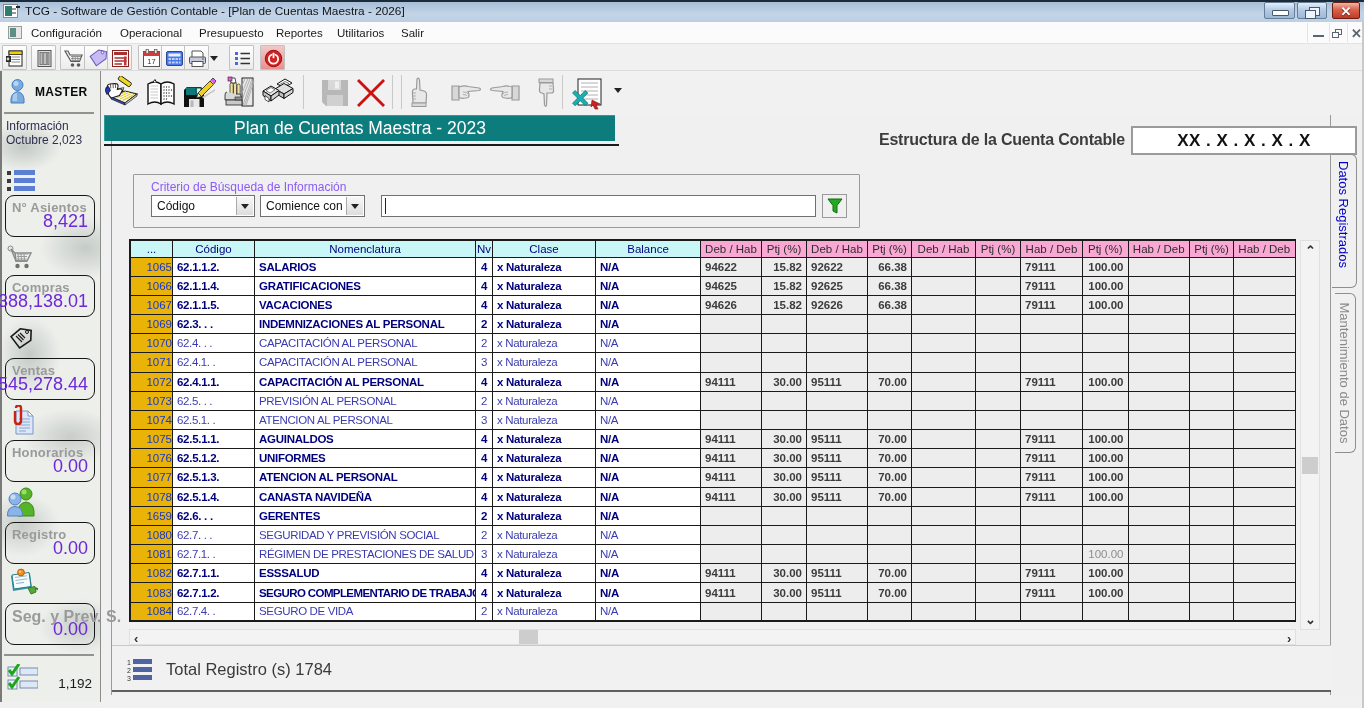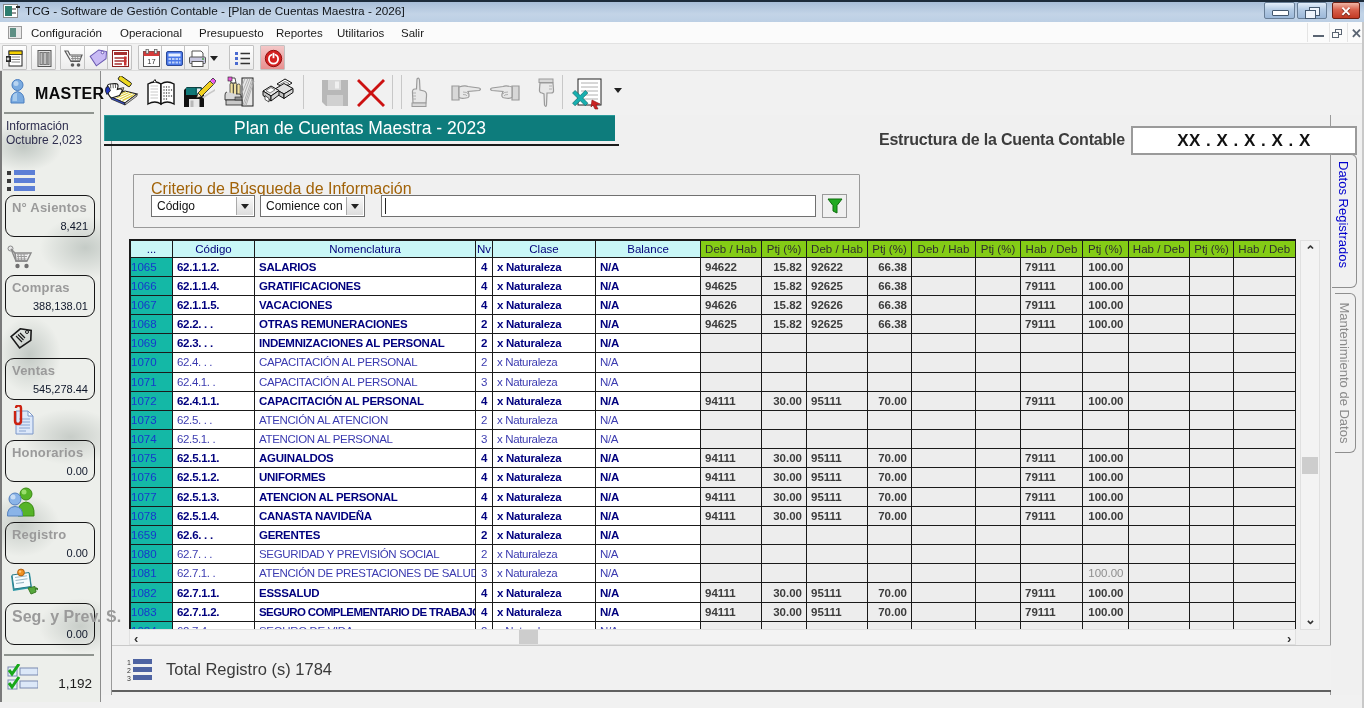--- a/index.html
+++ b/index.html
@@ -35,50 +35,50 @@
 background:
 radial-gradient(55px 35px at 22% 12%, rgba(150,162,156,.5), rgba(0,0,0,0) 70%),
 radial-gradient(65px 45px at 85% 28%, rgba(148,160,154,.45), rgba(0,0,0,0) 70%),
 radial-gradient(45px 55px at 28% 45%, rgba(150,162,156,.48), rgba(0,0,0,0) 70%),
 radial-gradient(70px 40px at 70% 58%, rgba(148,158,152,.42), rgba(0,0,0,0) 70%),
 radial-gradient(55px 45px at 20% 72%, rgba(152,162,156,.45), rgba(0,0,0,0) 70%),
 radial-gradient(60px 40px at 80% 88%, rgba(150,160,154,.42), rgba(0,0,0,0) 70%),
 #edefeb}
 .sbox{position:absolute;left:5px;width:90px;height:42px;border:1.5px solid #161616;border-radius:9px}
 .slab{position:absolute;left:6px;top:4px;font-size:13px;font-weight:bold;color:#9a9a9a;letter-spacing:.2px;white-space:nowrap}
-.sval{position:absolute;right:6px;bottom:4px;font-size:11px;color:#0f172a}
+.sval{position:absolute;right:6px;bottom:4px;font-size:18px;color:#6d28d9}
 .shr{position:absolute;left:4px;width:90px;height:2px;background:#8f948f}
 
 #banner{left:104px;top:115px;width:511px;height:26px;background:#0d7c7c;border-top:1px solid #2a9a9a;border-left:1px solid #2a9a9a}
 #banner div{margin-top:0;line-height:25px;text-align:center;font-size:17.5px;color:#fff}
 #banner-sh{left:104px;top:144px;width:515px;height:2px;background:#1a1a1a}
 #estr{left:830px;top:131px;width:295px;font-size:16px;font-weight:bold;color:#3c3c3c;text-align:right;letter-spacing:-.2px}
 #estr-box{left:1131px;top:126px;width:226px;height:29px;background:#fff;border:2px solid #9a9a9a}
 #estr-box div{margin-top:3px;text-align:center;font-weight:bold;font-size:17px;color:#111;letter-spacing:.5px}
 
 #panel-l{left:111px;top:115px;width:1px;height:582px;background:#9a9a9a}
 #panel-r{left:1330px;top:115px;width:1px;height:582px;background:#9a9a9a}
 .vtab{position:absolute;transform-origin:0 0;transform:rotate(90deg);background:#f0f0f0;border:1px solid #8e8e8e;border-bottom:none;border-radius:6px 6px 0 0;font-size:13px;white-space:nowrap}
 
 #grp{left:133px;top:174px;width:727px;height:54px;border:1px solid #9a9a9a;border-radius:1px}
-#grp-leg{left:151px;top:180px;font-size:16px;color:#a16207}
+#grp-leg{left:151px;top:180px;font-size:12px;color:#8b5cf6}
 .combo{position:absolute;top:195px;height:22px;background:#fff;border:1px solid #707070}
 .combo .t{position:absolute;left:5px;top:3px;font-size:12px;color:#111}
 .combo .d{position:absolute;right:1px;top:1px;bottom:1px;width:17px;background:linear-gradient(#f8f8f8,#ddd);border-left:1px solid #aaa}
 .combo .d:before{content:"";position:absolute;left:4px;top:7px;border:4px solid transparent;border-top:5px solid #222}
 #sinput{left:381px;top:195px;width:435px;height:22px;background:#fff;border:1px solid #707070}
 #fbtn{left:822px;top:194px;width:25px;height:24px;border:1px solid #9a9a9a;background:#f0f0f0}
 
 #tbl{left:0;top:0;border-collapse:collapse;table-layout:fixed;background:#fff;width:1166px}
 #tbl td,#tbl th{border:1px solid #1a1a1a;overflow:hidden;white-space:nowrap;font-size:11.5px;height:19.18px;padding:0}
 #tbl th{height:17px;font-weight:normal}
 #tbl{border:2px solid #1a1a1a}
 .hcy{background:#c9f7f7;color:#00007a}
-.hgr{background:#84cc16;color:#2e2e2e}
-.cnum{background:#14b8a6;color:#1638cc;text-align:left;font-size:12px}
+.hgr{background:#f9a8d4;color:#2e2e2e}
+.cnum{background:#eab308;color:#1638cc;text-align:right;font-size:12px}
 .cb{color:#00007e;font-weight:bold;letter-spacing:-.28px}
 .cr{color:#3b3bb0;letter-spacing:-.35px}
 .num{background:#ededed;color:#3c3c3c;font-weight:bold}
 .gs{background:#ededed;color:#8e8e8e}
 .tight{letter-spacing:-.6px !important}
 #tbl td.pl,#tbl th.pl{padding-left:4px}
 #tbl td.pr{padding-right:4px;text-align:right}
 .ctr{text-align:center}
 
 .sb{position:absolute;background:#f3f3f3;border:1px solid #e0e0e0}
@@ -332,21 +332,21 @@
   </svg>
   <div class="abs" style="left:614px;top:88px;border:4px solid transparent;border-top:5px solid #222"></div>
 
   <div id="sidebar" class="abs"></div>
     <svg class="abs" style="left:9px;top:79px" width="17" height="25" viewBox="0 0 17 25">
     <circle cx="8.5" cy="6" r="5.5" fill="#7aabe0" stroke="#4a7ec0" stroke-width="1"></circle>
     <circle cx="7" cy="4.5" r="2.5" fill="#b8d4f0"></circle>
     <path d="M2 24 Q1 14 8.5 12.5 Q16 14 15 24 Z" fill="#7aabe0" stroke="#4a7ec0" stroke-width="1"></path>
     <path d="M4 16 Q6 13.5 8 14 L8 22 L3.5 22 Z" fill="#a8cbec"></path>
   </svg>
-  <div class="abs" style="left:35px;top:85px;font-size:16px;font-weight:bold;color:#0a0a0a;letter-spacing:.3px">MASTER</div>
+  <div class="abs" style="left:35px;top:85px;font-size:12px;font-weight:bold;color:#0a0a0a;letter-spacing:.3px">MASTER</div>
   <div class="shr" style="top:112px"></div>
   <div class="abs" style="left:6px;top:119px;font-size:12px;color:#2f2f4f">Información</div>
   <div class="abs" style="left:6px;top:133px;font-size:12px;color:#2f2f4f">Octubre 2,023</div>
   <svg class="abs" style="left:7px;top:170px" width="28" height="21" viewBox="0 0 28 21">
     <rect x="0" y="1" width="4" height="4" fill="#3a3a3a"></rect>
       <rect x="7" y="0" width="21" height="5" fill="#5c7fd6"></rect>
     <rect x="0" y="9" width="4" height="4" fill="#3a3a3a"></rect>
       <rect x="7" y="8" width="21" height="5" fill="#5c7fd6"></rect>
     <rect x="0" y="17" width="4" height="4" fill="#3a3a3a"></rect>
       <rect x="7" y="16" width="21" height="5" fill="#5c7fd6"></rect>
@@ -544,39 +544,20 @@
             <td class="num pr">66.38</td>
             <td class="num pl"></td>
             <td class="num pr"></td>
             <td class="num pl">79111</td>
             <td class="num pr">100.00</td>
             <td class="num pl"></td>
             <td class="num pr"></td>
             <td class="num pl"></td>
           </tr>
 <tr>
-            <td class="cnum">1068</td>
-            <td class="cb pl">62.2. . .</td>
-            <td class="cb pl">OTRAS REMUNERACIONES</td>
-            <td class="cb ctr">2</td>
-            <td class="cb pl">x Naturaleza</td>
-            <td class="cb pl">N/A</td>
-            <td class="num pl">94625</td>
-            <td class="num pr">15.82</td>
-            <td class="num pl">92625</td>
-            <td class="num pr">66.38</td>
-            <td class="num pl"></td>
-            <td class="num pr"></td>
-            <td class="num pl">79111</td>
-            <td class="num pr">100.00</td>
-            <td class="num pl"></td>
-            <td class="num pr"></td>
-            <td class="num pl"></td>
-          </tr>
-<tr>
             <td class="cnum">1069</td>
             <td class="cb pl">62.3. . .</td>
             <td class="cb pl">INDEMNIZACIONES AL PERSONAL</td>
             <td class="cb ctr">2</td>
             <td class="cb pl">x Naturaleza</td>
             <td class="cb pl">N/A</td>
             <td class="num pl"></td>
             <td class="num pr"></td>
             <td class="num pl"></td>
             <td class="num pr"></td>
@@ -641,21 +622,21 @@
             <td class="num pr"></td>
             <td class="num pl">79111</td>
             <td class="num pr">100.00</td>
             <td class="num pl"></td>
             <td class="num pr"></td>
             <td class="num pl"></td>
           </tr>
 <tr>
             <td class="cnum">1073</td>
             <td class="cr pl">62.5. . .</td>
-            <td class="cr pl">ATENCIÓN AL ATENCION</td>
+            <td class="cr pl">PREVISIÓN AL PERSONAL</td>
             <td class="cr ctr">2</td>
             <td class="cr pl">x Naturaleza</td>
             <td class="cr pl">N/A</td>
             <td class="num pl"></td>
             <td class="num pr"></td>
             <td class="num pl"></td>
             <td class="num pr"></td>
             <td class="num pl"></td>
             <td class="num pr"></td>
             <td class="num pl"></td>
@@ -793,21 +774,21 @@
             <td class="num pr"></td>
             <td class="num pl"></td>
             <td class="num pr"></td>
             <td class="num pl"></td>
             <td class="num pr"></td>
             <td class="num pl"></td>
           </tr>
 <tr>
             <td class="cnum">1081</td>
             <td class="cr pl">62.7.1. .</td>
-            <td class="cr pl">ATENCIÓN DE PRESTACIONES DE SALUD</td>
+            <td class="cr pl">RÉGIMEN DE PRESTACIONES DE SALUD</td>
             <td class="cr ctr">3</td>
             <td class="cr pl">x Naturaleza</td>
             <td class="cr pl">N/A</td>
             <td class="num pl"></td>
             <td class="num pr"></td>
             <td class="num pl"></td>
             <td class="num pr"></td>
             <td class="num pl"></td>
             <td class="num pr"></td>
             <td class="num pl"></td>

